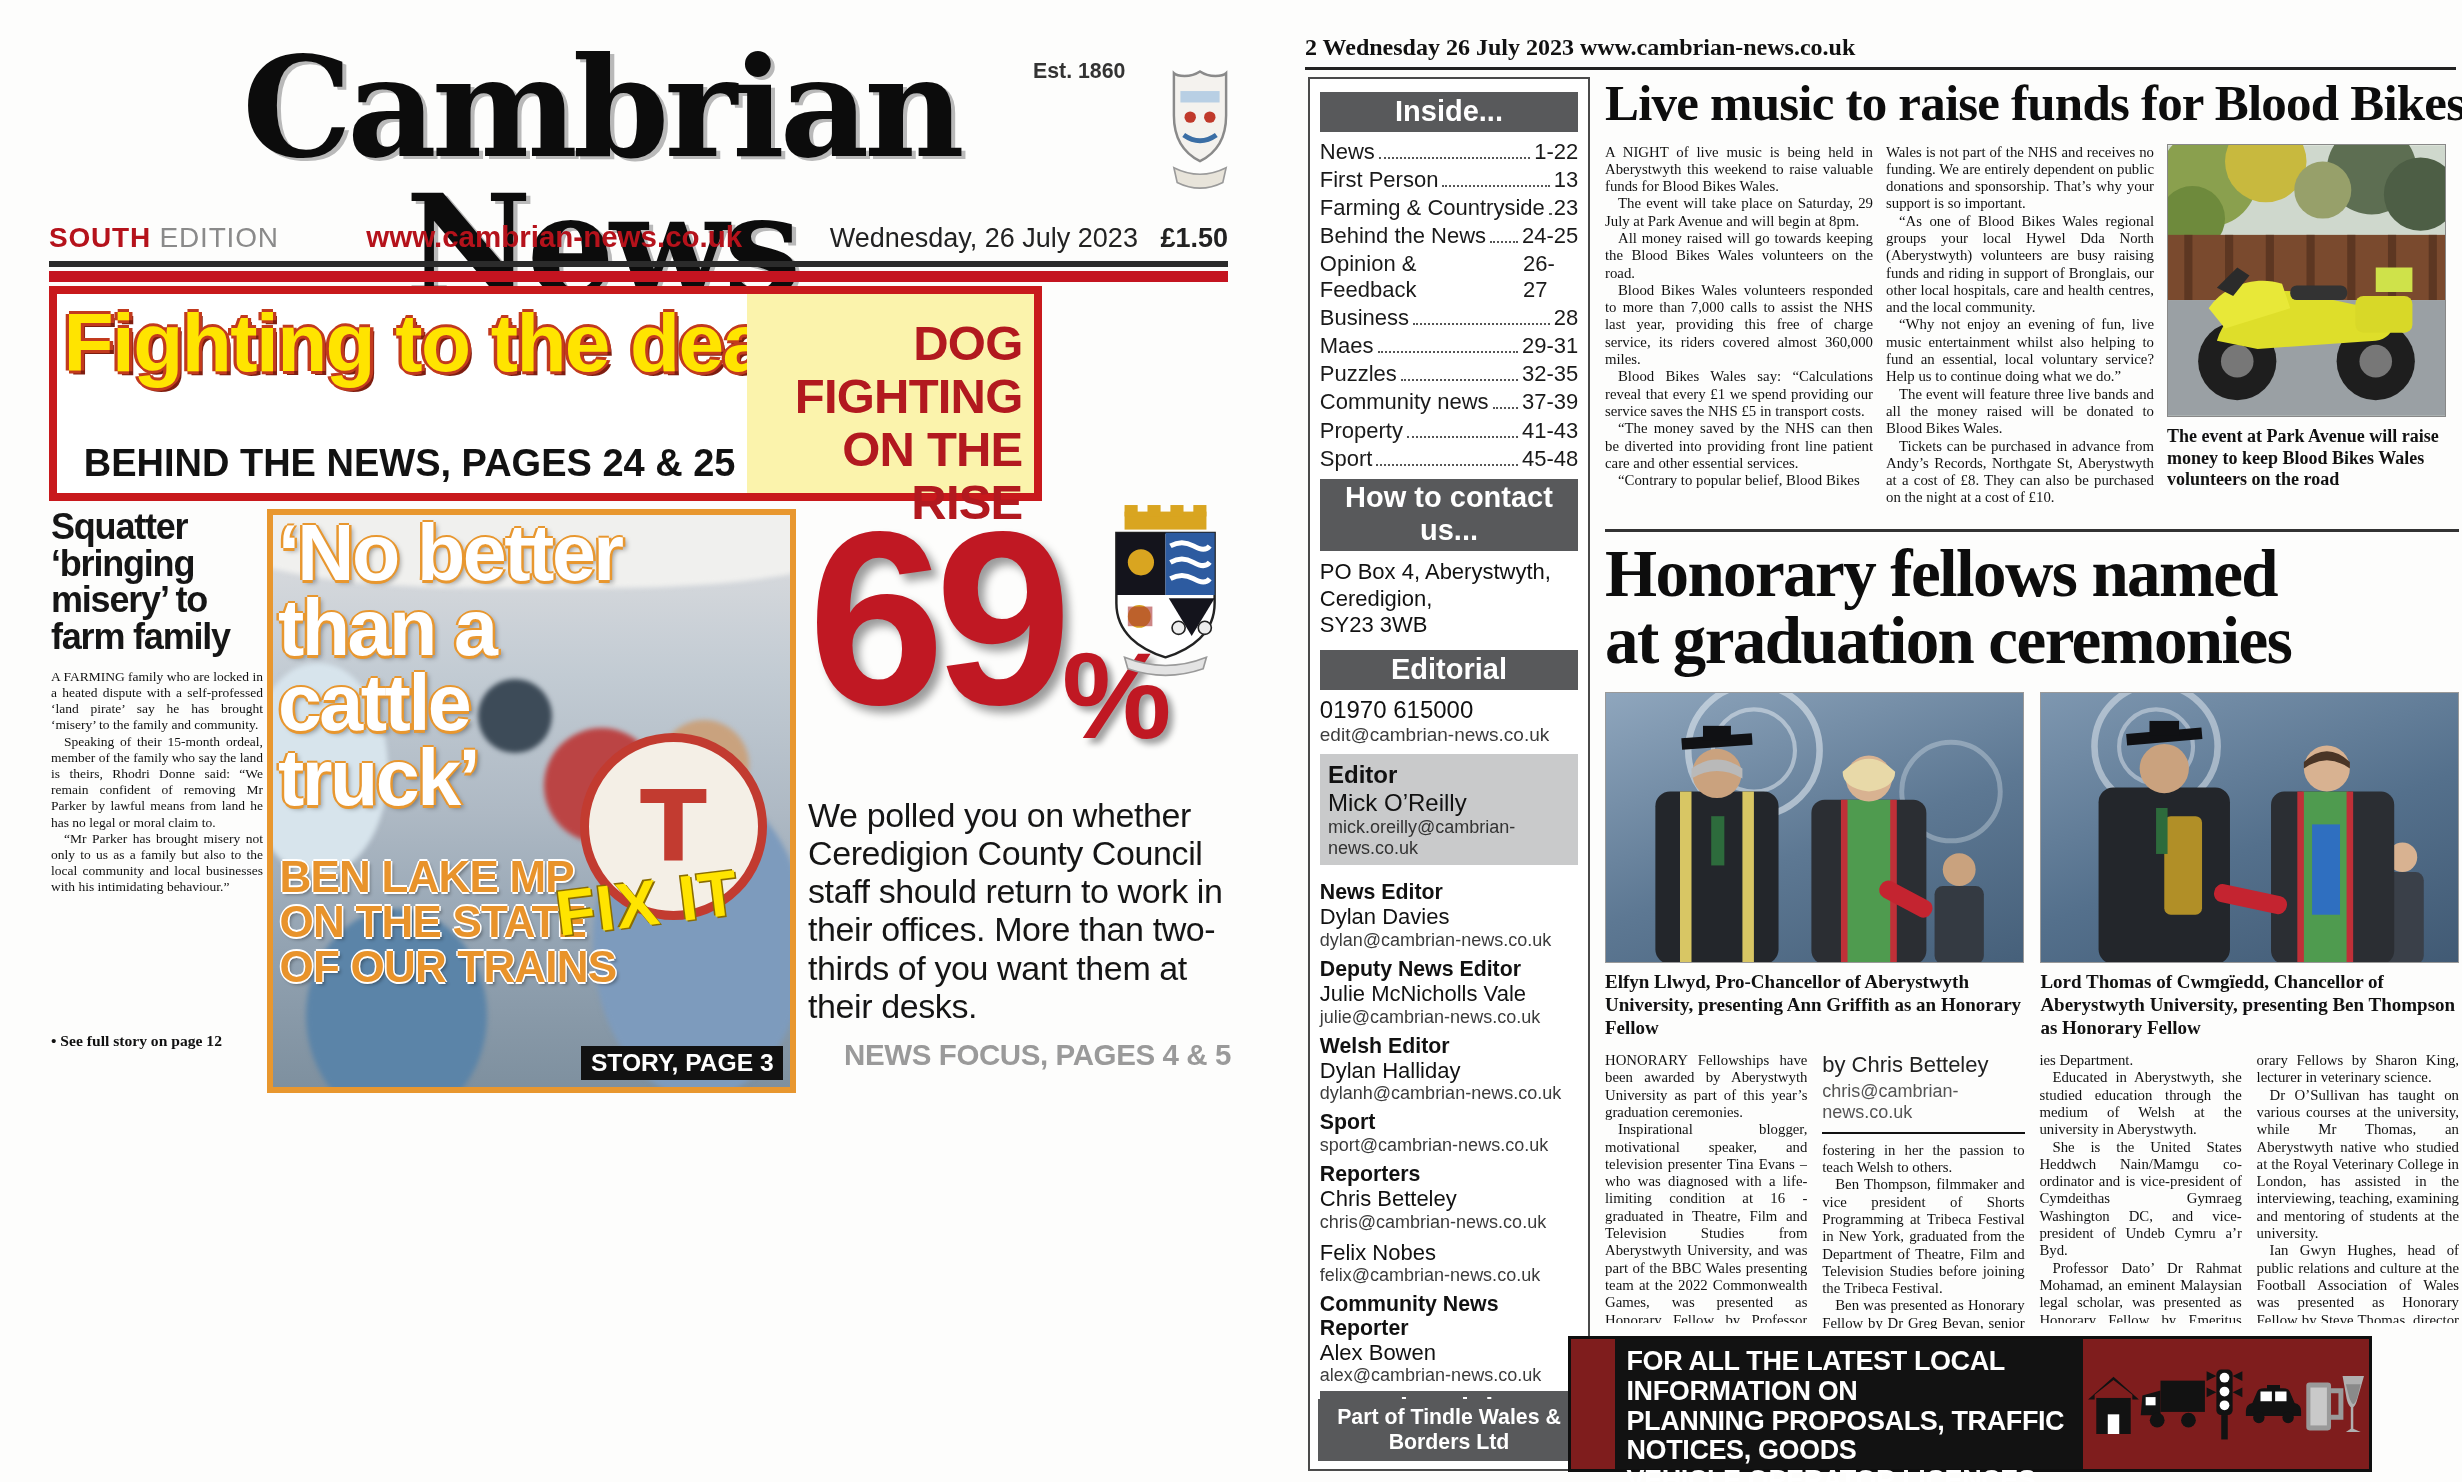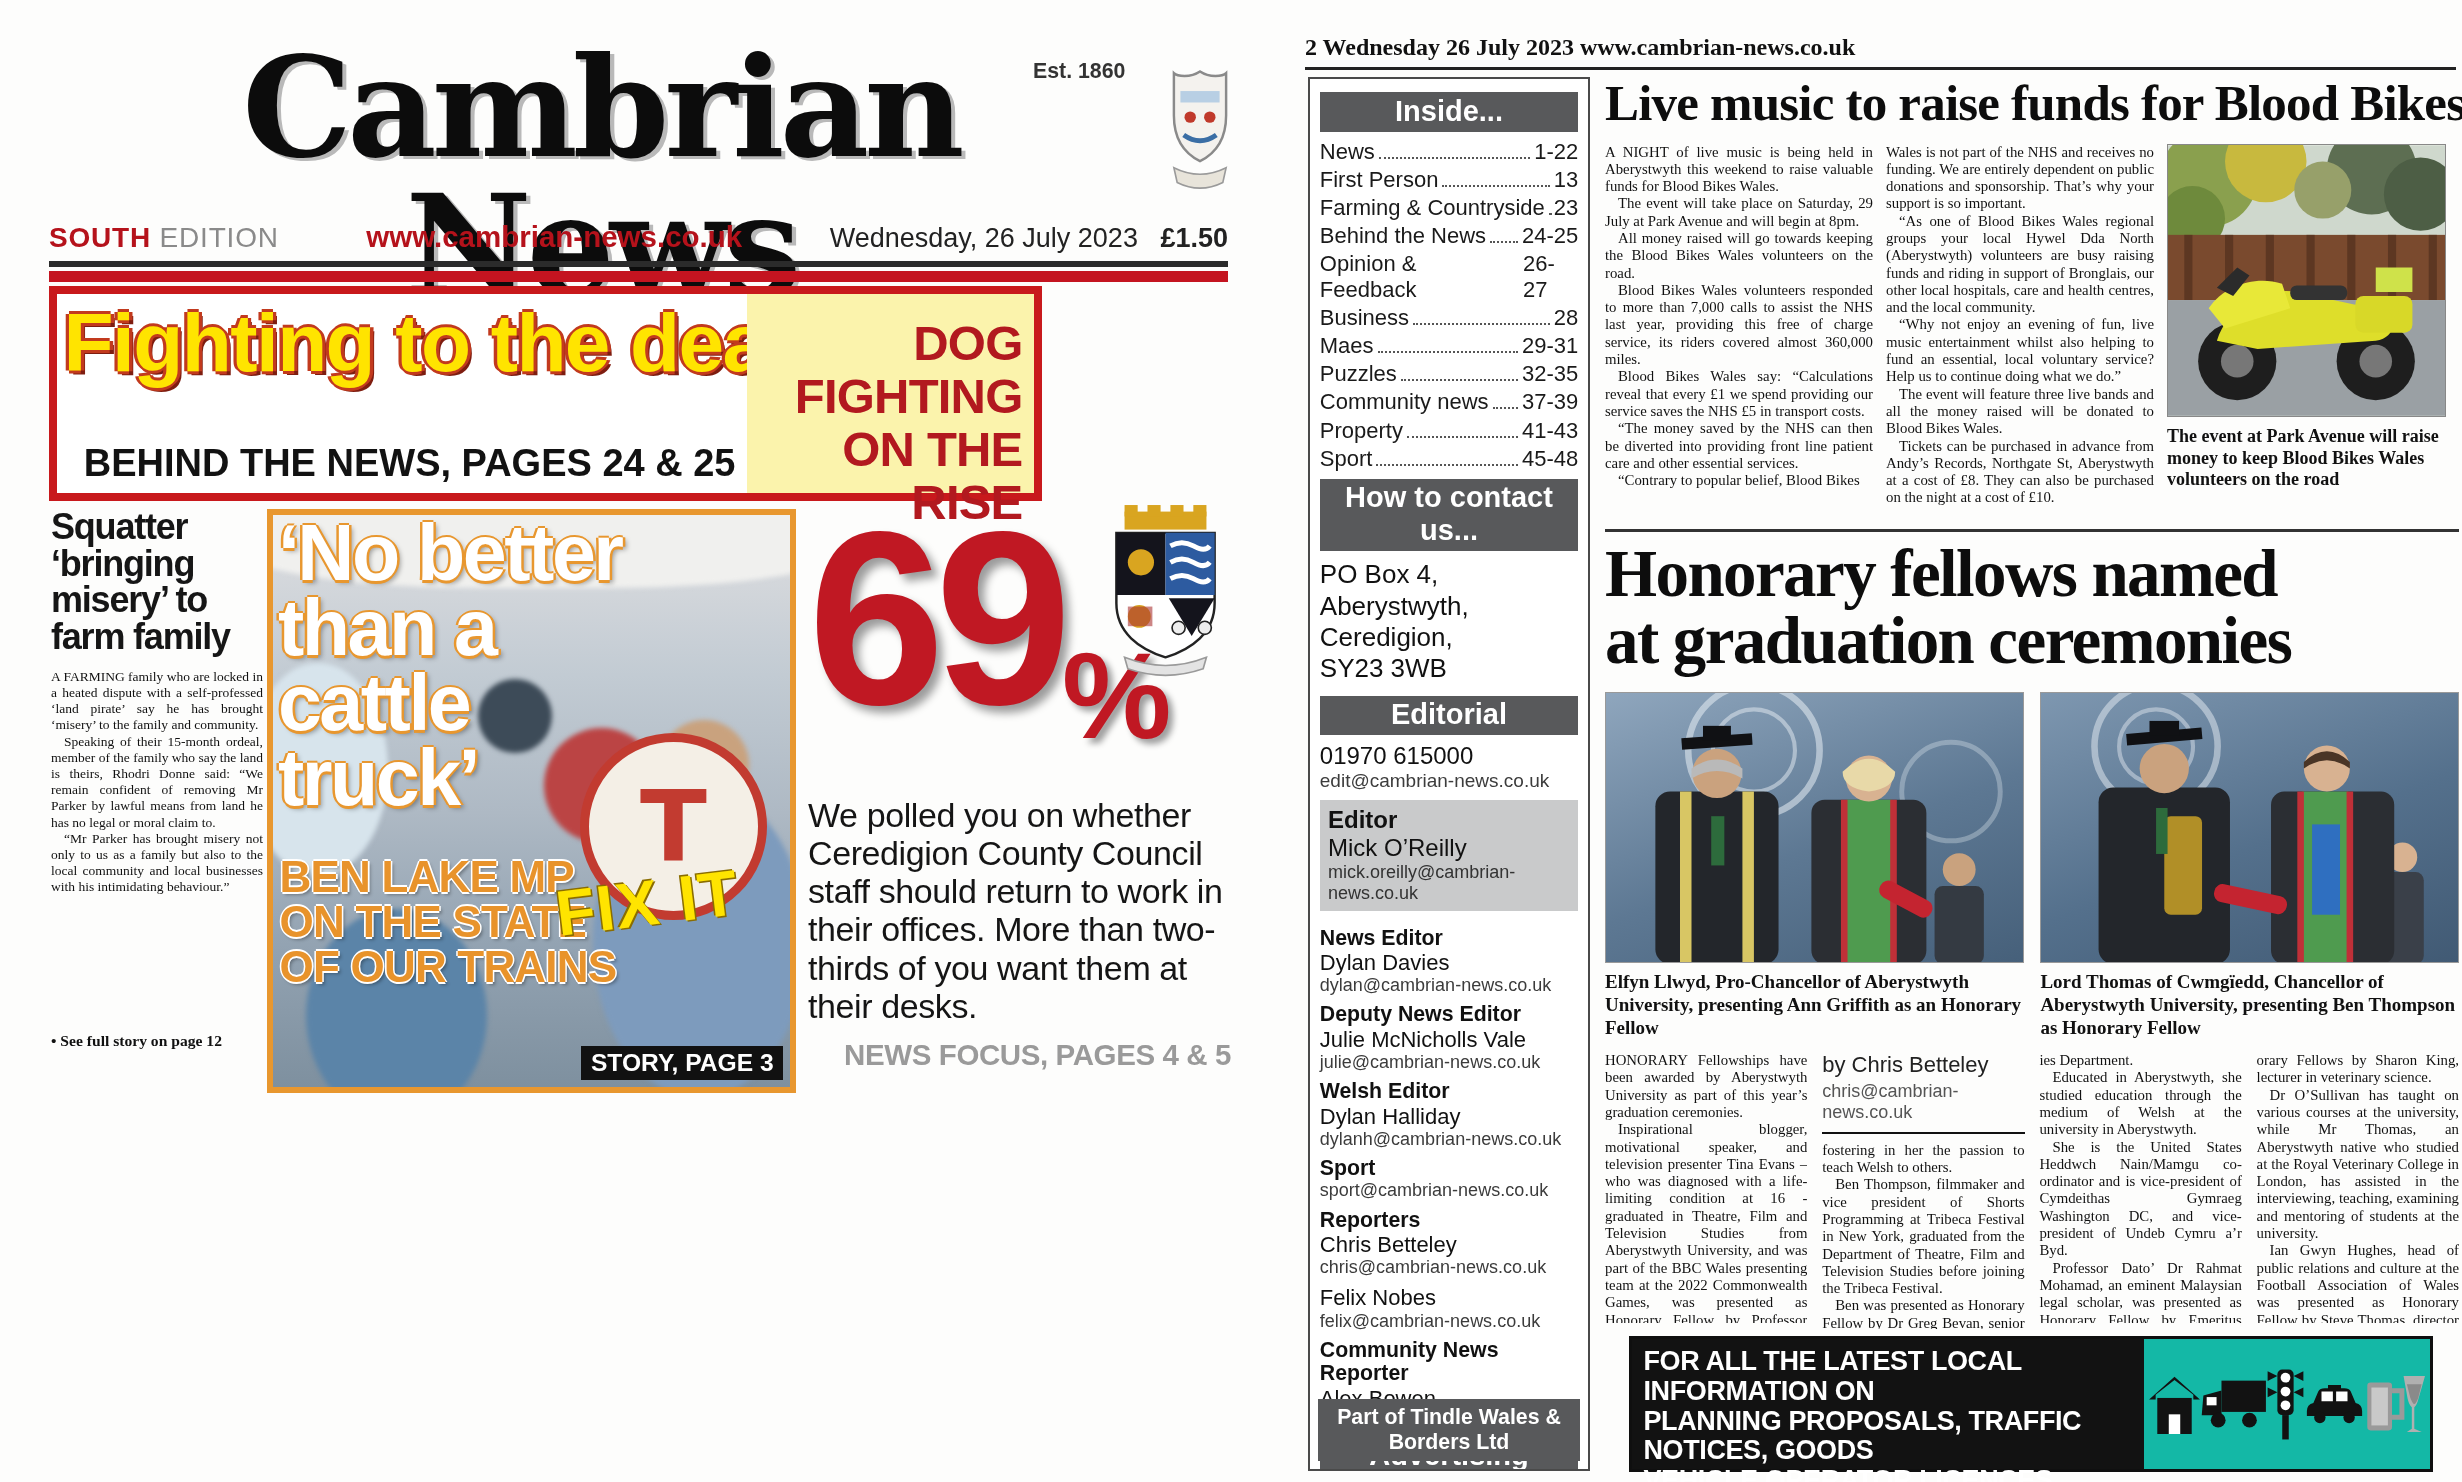--- a/index.html
+++ b/index.html
@@ -81,21 +81,21 @@
   .poll-foot { margin-top:13px; text-align:right; font-weight:bold; font-size:29.5px; color:#9a9a9a; letter-spacing:-0.4px; }
 
   
   .p2-head { left:1305px; top:34px; width:1151px; font-family:"Liberation Serif", serif; font-weight:bold; font-size:24px; color:#111; }
   .p2-rule { left:1305px; top:67px; width:1151px; height:2.5px; background:#222; }
 
   .sidebar { left:1308px; top:77px; width:282px; height:1394px; border:2.5px solid #4a4a4a; background:#fff; padding:8.2px 9.8px; display:flex; flex-direction:column; overflow:hidden; position:absolute; }
   .sb-bar { background:#58595b; color:#fff; font-weight:bold; font-size:29px; text-align:center; padding:2.5px 0 4.1px; margin:4.9px 0; }
   .toc-row { display:flex; align-items:baseline; font-size:22px; color:#1a1a1a; margin:2.1px 0; }
   .toc-dots { flex:1; border-bottom:2.5px dotted #555; margin:0 4.1px 4.1px; }
-  .sb-addr { font-size:26px; line-height:1.2; margin:3.3px 0 6.6px; }
+  .sb-addr { font-size:22px; line-height:1.2; margin:3.3px 0 6.6px; }
   .sb-phone { font-size:24px; margin-top:1.6px; }
   .sb-mail { font-size:19px; color:#3c3c3c; }
   .ed-box { background:#c9cacb; margin:8.2px 0; padding:6.6px 8.2px; }
   .ed-box .role { font-size:24px; font-weight:bold; }
   .ed-box .name { font-size:24px; }
   .ed-box .mail { font-size:18px; color:#333; }
   .sb-group { margin-top:7.4px; }
   .sb-group .role { font-size:21.3px; font-weight:bold; line-height:1.1; }
   .sb-group .name { font-size:22px; line-height:1.15; }
   .sb-group .mail { font-size:18px; color:#3c3c3c; line-height:1.15; }
@@ -117,21 +117,21 @@
   .hon-photos { display:flex; gap:16.4px; margin-top:18px; }
   .hon-photo { width:419px; height:271px; position:relative; overflow:hidden; border:0.8px solid #999; }
   .hon-cap { font-family:"Liberation Serif", serif; font-weight:bold; font-size:19px; line-height:1.22; margin-top:6.6px; width:419px; }
   .hon-cols { display:flex; gap:14.8px; margin-top:13px; }
   .hon-col { flex:1; height:271px; }
   .byline { border-bottom:2.5px solid #111; padding-bottom:8.2px; margin-bottom:8.2px; }
   .byline .bn { font-family:"Liberation Sans", sans-serif; font-size:22px; color:#222; }
   .byline .be { font-family:"Liberation Sans", sans-serif; font-size:18px; color:#555; margin-top:3.3px; }
 
   
-  .notice { left:1629px; top:1336px; width:804px; height:136px; border:3.3px solid #0f0f0f; display:flex; position:absolute; background:#14b8a6; }
+  .notice { left:1568px; top:1336px; width:804px; height:136px; border:3.3px solid #0f0f0f; display:flex; position:absolute; background:#7f1d1d;padding-left:44px; }
   .notice-left { background:#121212; color:#fff; font-weight:bold; font-size:27px; line-height:1.1; padding:8.2px 11.5px; width:525px; letter-spacing:-0.4px; }
   .notice-right { flex:1; display:flex; align-items:center; justify-content:space-evenly; padding:0 4.9px; }
 
   .leafsvg { pointer-events:none; }
 </style>
 </head>
 <body>
 
 <div class="abs mast-est">Est. 1860</div>
 <div class="abs mast-title">Cambrian News</div>

